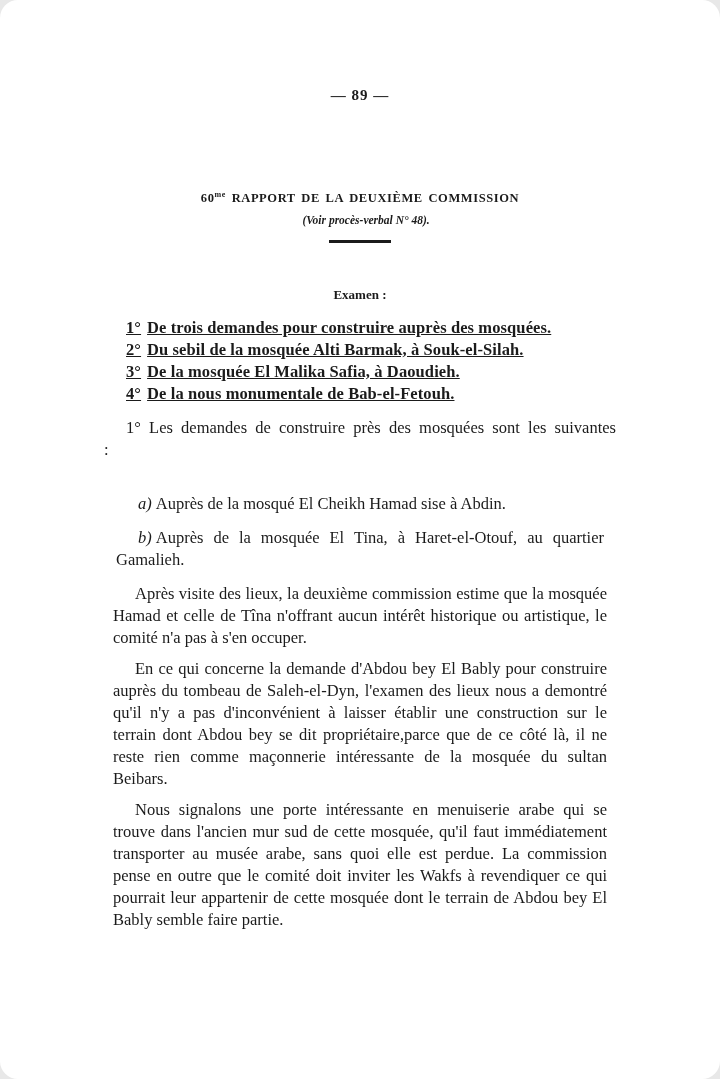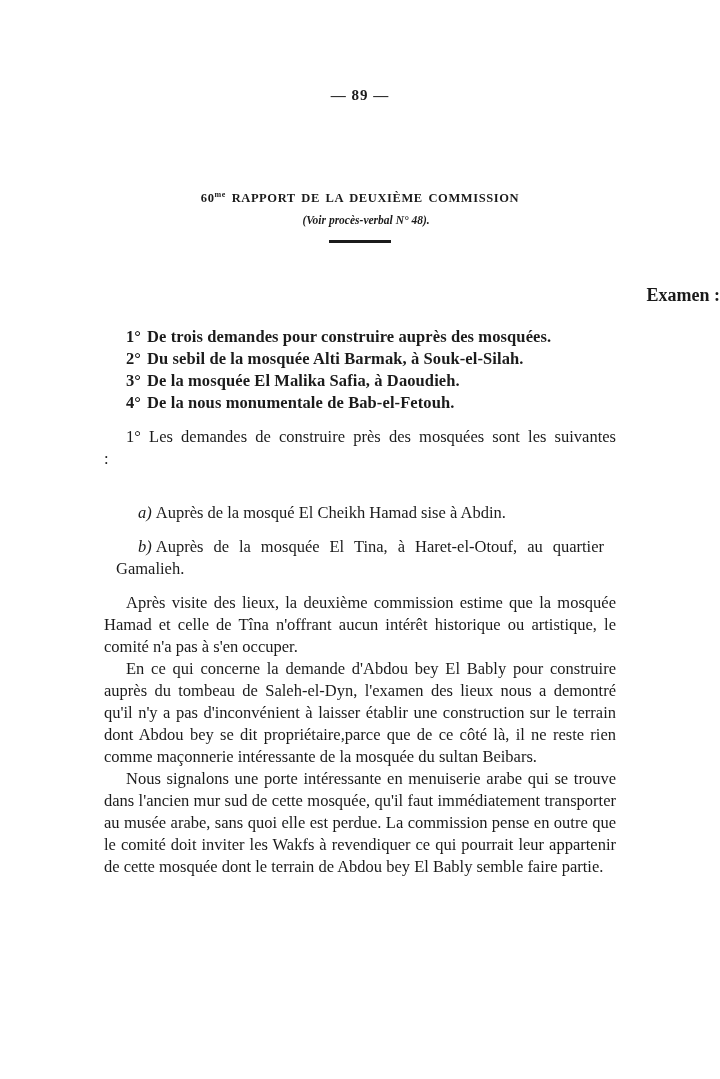--- a/index.html
+++ b/index.html
@@ -5,20 +5,21 @@
   html, body { margin: 0; padding: 0; background: #e8e8e8; }
   .page {
     position: relative;
     width: 720px;
     height: 1079px;
     margin: 0 auto;
     background: #ffffff;
     color: #1b1b1b;
     font-family: "Liberation Serif", "DejaVu Serif", serif;
     overflow: hidden;
+    border-radius: 18px;
   }
   .page-number {
     padding-top: 86px;
     text-align: center;
     font-weight: bold;
     font-size: 15px;
     letter-spacing: 1px;
     line-height: 18px;
   }
   .doc-header { margin-top: 84px; text-align: center; }
@@ -39,53 +40,53 @@
     padding-left: 12px;
   }
   .section-divider {
     width: 62px;
     height: 3px;
     background: #1b1b1b;
     margin: 13px auto 0 auto;
   }
   .examen-heading {
     margin-top: 43px;
-    text-align: right;
+    text-align: center;
     font-weight: bold;
-    font-size: 18px;
+    font-size: 13px;
     line-height: 18px;
   }
   .text-block {
     width: 512px;
     margin: 0 auto;
     font-size: 16.5px;
     line-height: 22px;
   }
-  .agenda { margin-top: 22px; }
+  .agenda { margin-top: 13px; text-decoration: underline; }
   .agenda-item {
     padding-left: 22px;
     font-weight: bold;
     letter-spacing: 0.1px;
   }
   .agenda-item .agenda-num { padding-right: 6px; }
   .intro-paragraph {
     margin: 12px 0 0 0;
     text-indent: 22px;
     text-align: justify;
     word-spacing: 4px;
   }
   .sub-items { margin-top: 32px; }
   .sub-item {
     margin: 12px;
     text-indent: 22px;
     text-align: justify;
   }
   .sub-item .sub-label { font-style: italic; padding-right: 4px; }
   .body-paragraph {
-    margin: 0;
+    margin: 9px;
     text-indent: 22px;
     text-align: justify;
   }
 </style>
 </head>
 <body>
 
 <div class="page">
 
   <div class="page-number">— 89 —</div>

